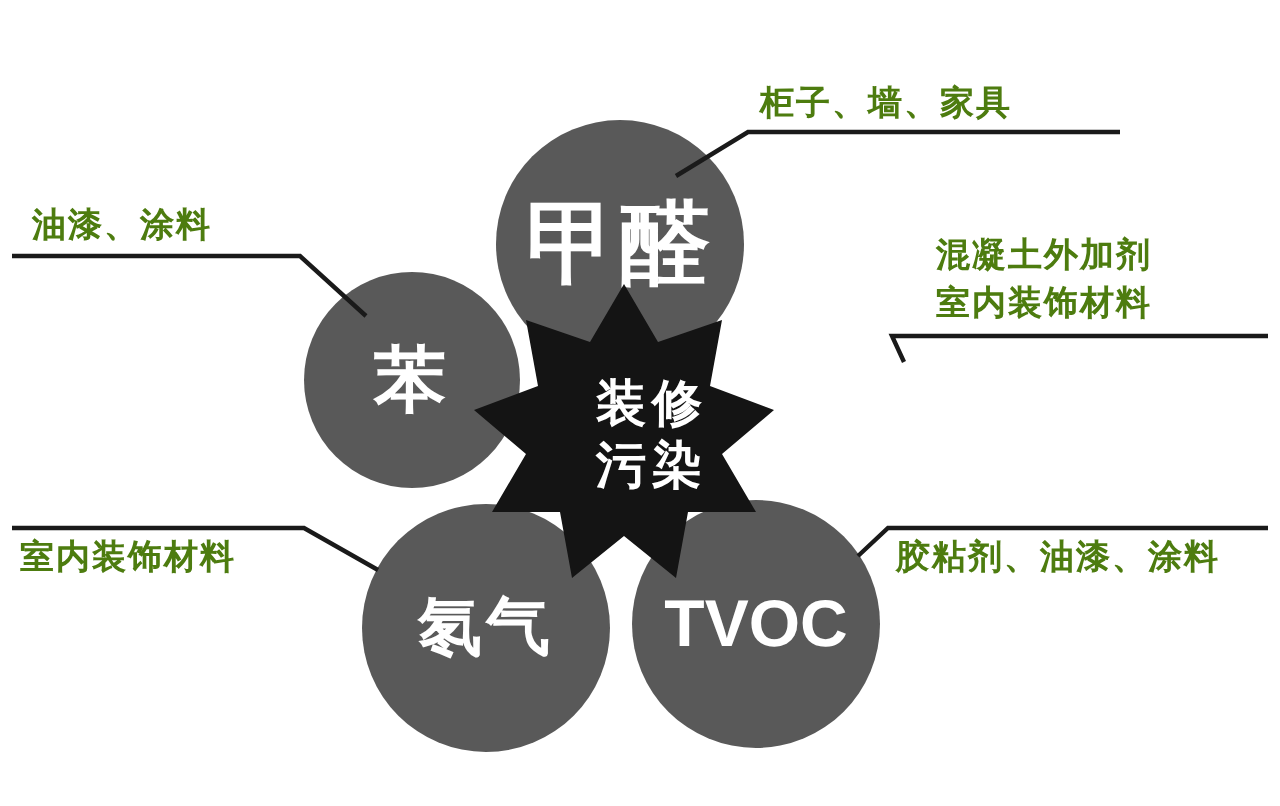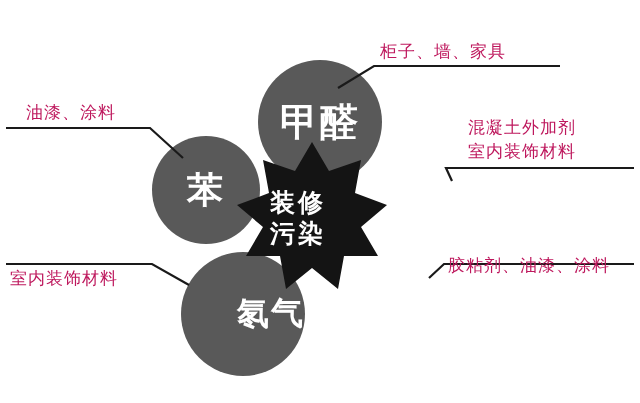--- a/index.html
+++ b/index.html
@@ -8,53 +8,56 @@
     background:#ffffff;overflow:hidden;
     font-family:"Liberation Sans","DejaVu Sans",sans-serif;
   }
   
   .bubble{
     position:absolute;border-radius:50%;
     background:#595959;
     display:flex;align-items:center;justify-content:center;
     color:#ffffff;font-weight:bold;letter-spacing:2px;
   }
-  .bubble-formaldehyde{left:258px;top:60px;width:124px;height:124px;font-size:38px;}
+  .bubble-formaldehyde{left:248px;top:60px;width:124px;height:124px;font-size:45px;}
   .bubble-benzene{left:152px;top:136px;width:108px;height:108px;font-size:36px;}
   .bubble-ammonia{left:358px;top:142px;width:112px;height:112px;font-size:30px;}
-  .bubble-radon{left:181px;top:252px;width:124px;height:124px;font-size:32px;justify-content:flex-end;}
+  .bubble-radon{left:181px;top:252px;width:124px;height:124px;font-size:32px;}
   .bubble-tvoc{left:316px;top:250px;width:124px;height:124px;font-size:33px;letter-spacing:0px;}
   
   .star-svg{position:absolute;left:0;top:0;width:640px;height:403px;pointer-events:none;}
   .center-label{
     position:absolute;left:270px;top:187px;width:84px;
-    text-align:left;color:#ffffff;font-weight:bold;
+    text-align:right;color:#ffffff;font-weight:bold;
     font-size:25px;line-height:31px;letter-spacing:3px;
   }
   
   .lines-svg{position:absolute;left:0;top:0;width:640px;height:403px;pointer-events:none;}
   
   .callout{
-    position:absolute;color:#be185d;font-weight:normal;
+    position:absolute;color:#4d7c0f;font-weight:bold;
     font-size:17px;line-height:24px;letter-spacing:1px;white-space:nowrap;
   }
   .callout span{display:block;}
-  .callout-benzene{left:26px;top:101px;}
+  .callout-benzene{left:16px;top:101px;}
   .callout-formaldehyde{left:380px;top:40px;}
   .callout-ammonia{left:468px;top:116px;}
   .callout-radon{left:10px;top:267px;}
-  .callout-tvoc{left:448px;top:254px;}
+  .callout-tvoc{left:448px;top:267px;}
 </style>
 </head>
 <body>
 
 <div class="stage">
 
   <div class="bubble bubble-formaldehyde">
     <span>甲醛</span>
+  </div>
+  <div class="bubble bubble-tvoc">
+    <span>TVOC</span>
   </div>
   <div class="bubble bubble-radon">
     <span>氡气</span>
   </div>
   <div class="bubble bubble-benzene">
     <span>苯</span>
   </div>
 
   <svg class="star-svg" viewBox="0 0 640 403">
     <polygon fill="#141414" points="312,142 329,171 361,160 355,193 387,205 361,227 378,256 344,256 338,289 312,268 286,289 280,256 246,256 263,227 237,205 269,193 263,160 295,171"></polygon>

